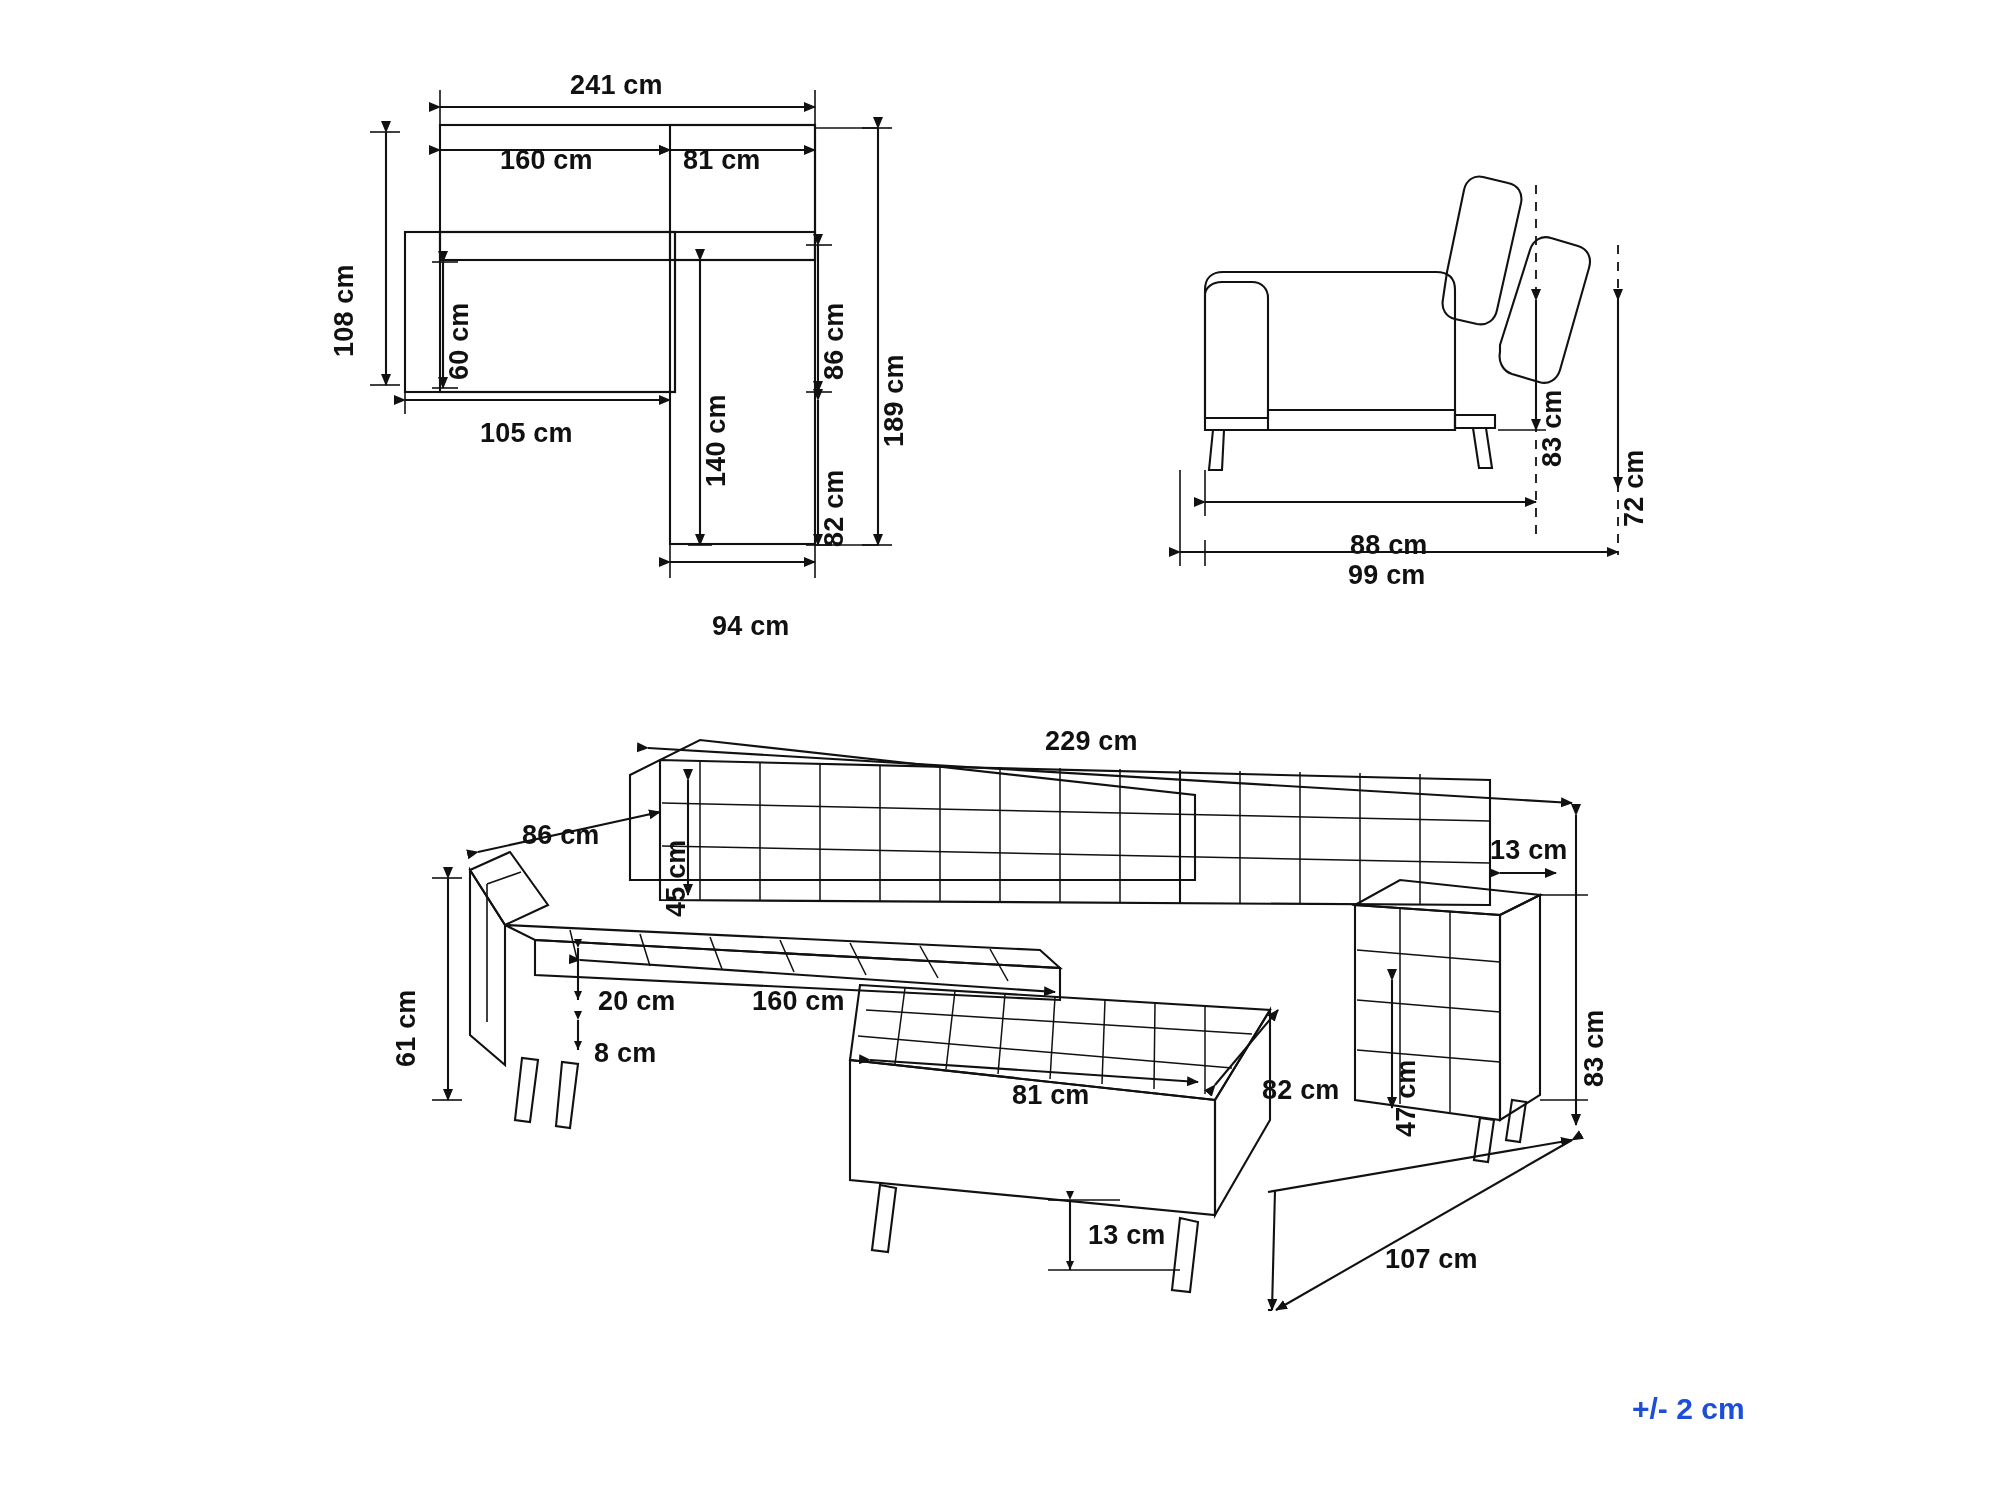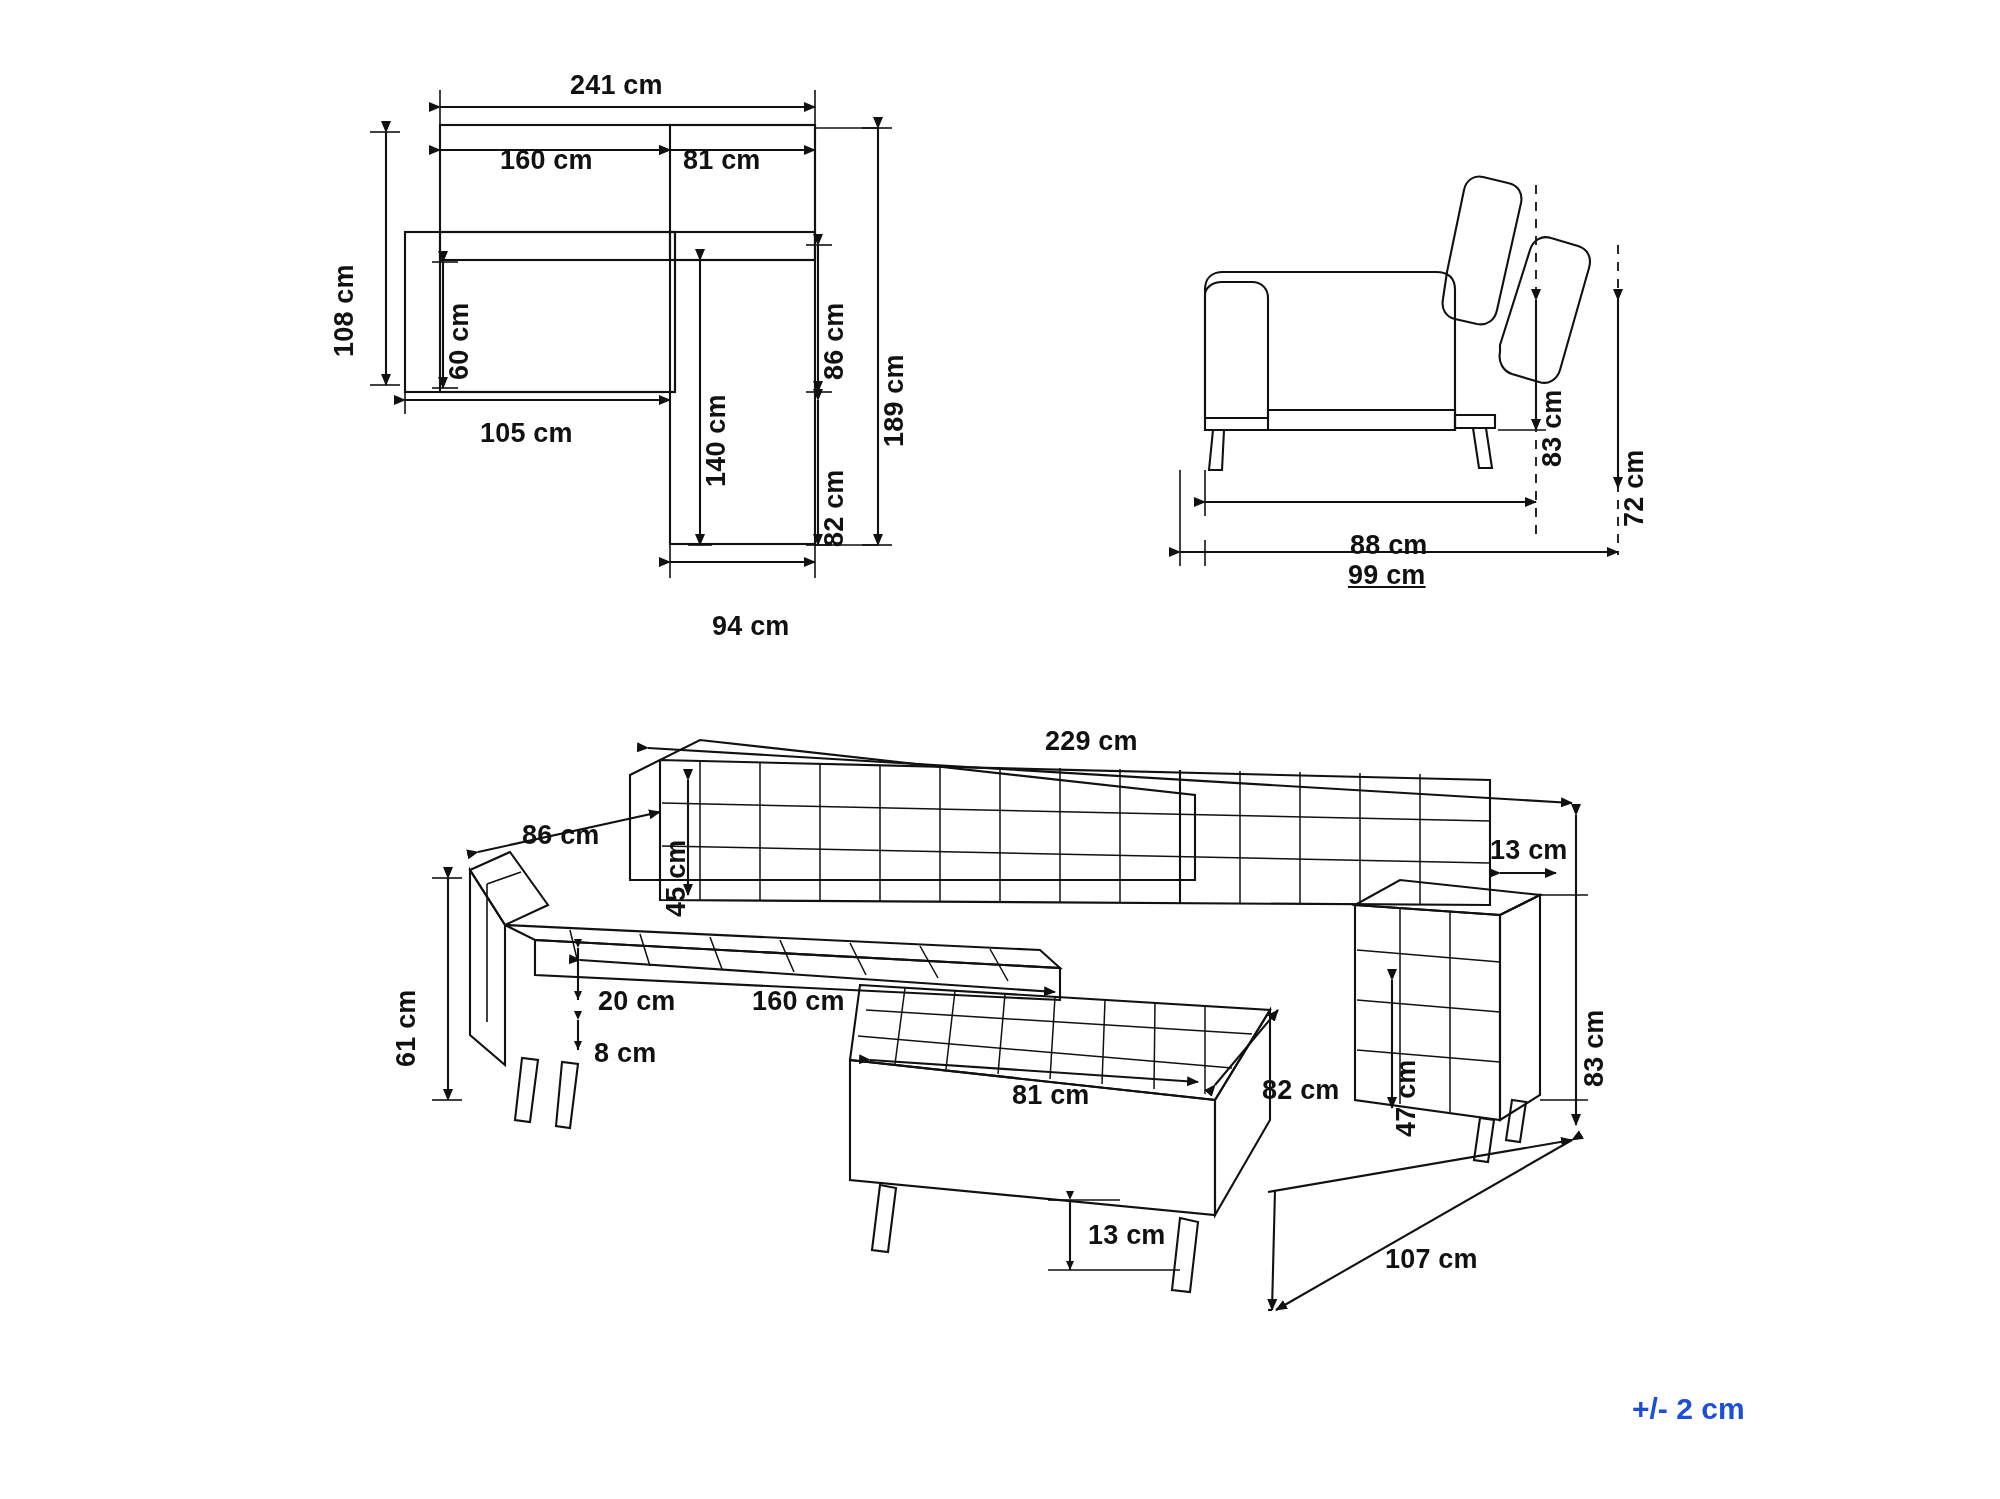--- a/index.html
+++ b/index.html
@@ -297,21 +297,21 @@
   <div class="lbl vert" style="left:848px; top:353px;">86 cm</div>
   <div class="lbl vert" style="left:908px; top:420px;">189 cm</div>
   <div class="lbl" style="left:480px; top:420px;">105 cm</div>
   <div class="lbl vert" style="left:730px; top:460px;">140 cm</div>
   <div class="lbl vert" style="left:848px; top:520px;">82 cm</div>
   <div class="lbl" style="left:712px; top:565px;margin-top:48px;">94 cm</div>
 
   <div class="lbl vert" style="left:1566px; top:440px;">83 cm</div>
   <div class="lbl vert" style="left:1648px; top:500px;">72 cm</div>
   <div class="lbl" style="left:1308px; top:532px;margin-left:42px;">88 cm</div>
-  <div class="lbl" style="left:1348px; top:562px;text-decoration:underline;">99 cm</div>
+  <div class="lbl" style="left:1348px; top:562px;">99 cm</div>
 
   <div class="lbl" style="left:1045px; top:728px;">229 cm</div>
   <div class="lbl" style="left:522px; top:822px;">86 cm</div>
   <div class="lbl vert" style="left:690px; top:890px;">45 cm</div>
   <div class="lbl" style="left:1490px; top:837px;">13 cm</div>
   <div class="lbl vert" style="left:420px; top:1040px;">61 cm</div>
   <div class="lbl" style="left:598px; top:988px;">20 cm</div>
   <div class="lbl" style="left:752px; top:988px;">160 cm</div>
   <div class="lbl" style="left:594px; top:1040px;">8 cm</div>
   <div class="lbl" style="left:1012px; top:1082px;">81 cm</div>

